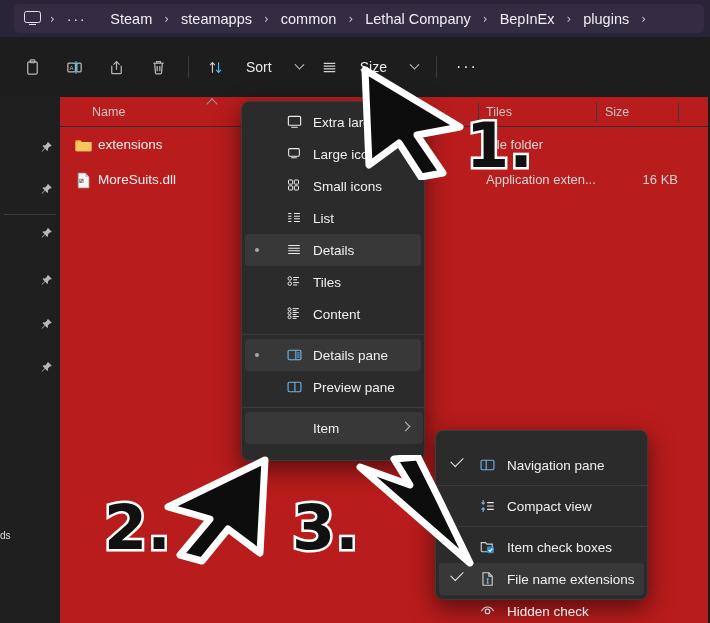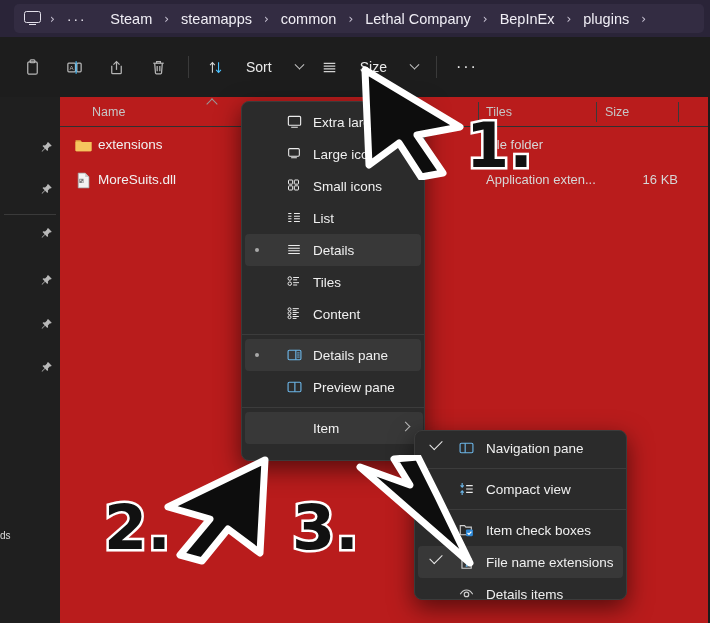--- a/index.html
+++ b/index.html
@@ -126,24 +126,24 @@
     position:absolute; left:68px; font-size:13.5px; color:#f0f0f0; white-space:nowrap;
   }
   .msep { height:1px; background:#3c3c3c; margin:4px 0; }
   .submenu-arrow {
     position:absolute; right:14px; top:11px; width:7px; height:7px;
     border-right:1.5px solid #bdbdbd; border-top:1.5px solid #bdbdbd;
     transform:rotate(45deg);
   }
 
   #showmenu {
-    position:absolute; left:414px; top:430px; width:213px; height:170px;
+    position:absolute; left:435px; top:430px; width:213px; height:170px;
     background:#2b2b2b; border:1px solid #3b3b3b; border-radius:8px;
     box-shadow:0 8px 24px rgba(0,0,0,.55);
-    padding:1px 0; z-index:31;
+    padding:18px 0; z-index:31;
   }
   #showmenu .mitem { height:32px; }
   #showmenu .check {
     position:absolute; left:12px; top:8px; width:12px; height:7px;
     border-left:1.7px solid #eaeaea; border-bottom:1.7px solid #eaeaea;
     transform:rotate(-45deg);
   }
   #showmenu .micon { left:40px; }
   #showmenu .mlabel { left:68px; }
 
@@ -493,21 +493,21 @@
     <span class="mlabel">File name extensions</span>
   </div>
 
   <div class="mitem">
     <span class="micon">
       <svg width="17" height="17" viewBox="0 0 18 18" fill="none" stroke="#cfcfcf" stroke-width="1.2">
         <path d="M2.4 9.2s2.8-4.4 6.6-4.4 6.6 4.4 6.6 4.4"></path>
         <circle cx="9" cy="9.4" r="2.4"></circle>
       </svg>
     </span>
-    <span class="mlabel">Details items</span>
+    <span class="mlabel">Hidden check</span>
   </div>
 </div>
 
 <svg class="anno-cursor" style="left:355px; top:65px;" width="120" height="115" viewBox="0 0 120 115">
   <path d="M10 5 L105 62 L62 70 L88 108 L66 112 L44 78 L14 100 Z" fill="#0d0d0d" stroke="#ffffff" stroke-width="7" stroke-linejoin="round"></path>
 </svg>
 <div class="anno-num" style="left:466px; top:115px;">1.</div>
 
 <svg class="anno-cursor" style="left:160px; top:455px;" width="115" height="110" viewBox="0 0 115 110">
   <path d="M105 5 L8 52 L50 64 L20 100 L42 106 L68 74 L100 98 Z" fill="#0d0d0d" stroke="#ffffff" stroke-width="7" stroke-linejoin="round"></path>

